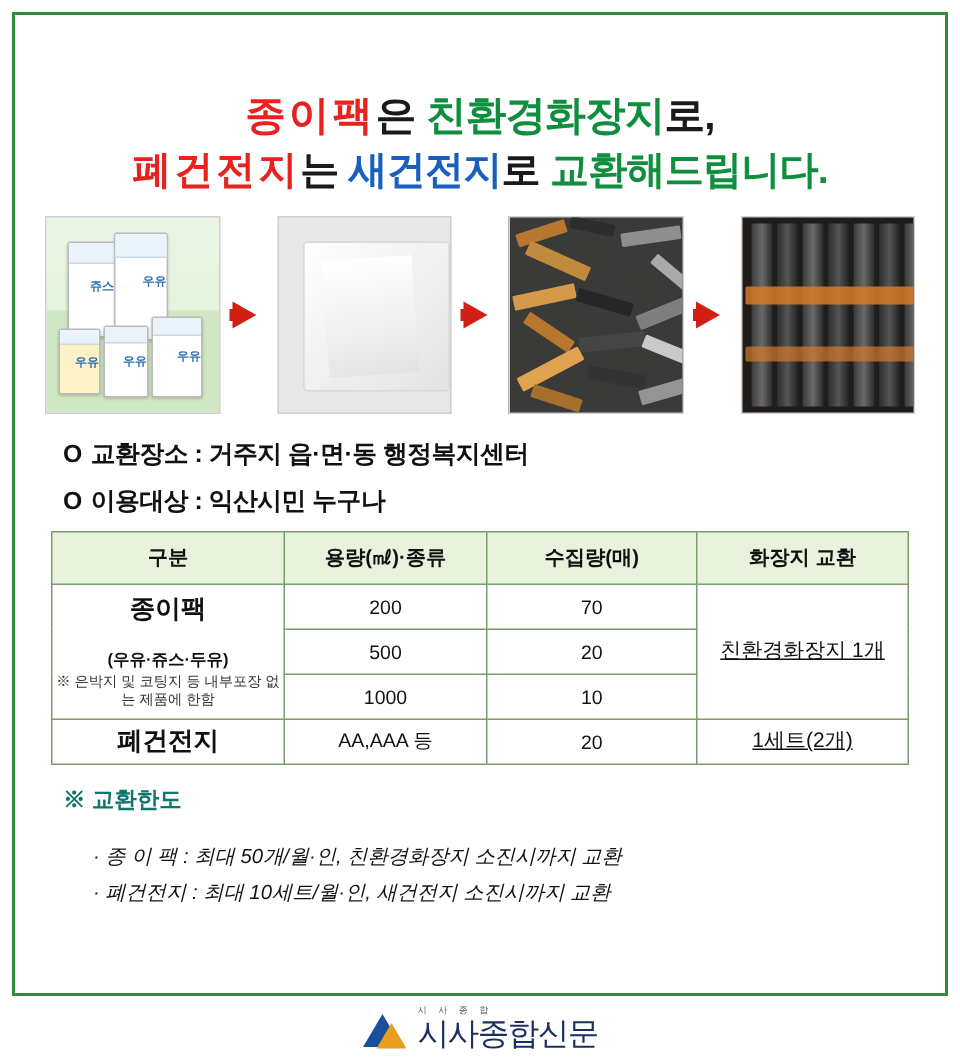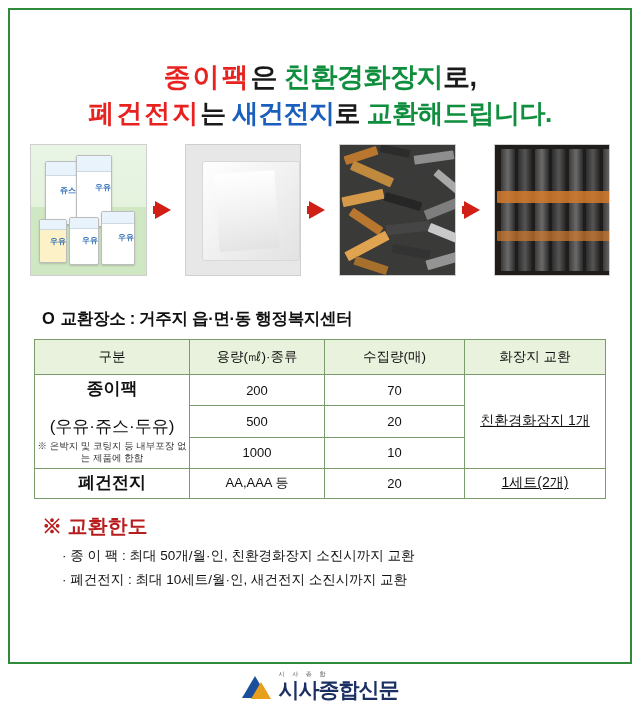--- a/index.html
+++ b/index.html
@@ -150,21 +150,21 @@
   
   .ph3 { background: #3a3a38; }
   .ph4 { background: #1f1c1a; }
   .batt {
     position: absolute;
     border-radius: 1px;
   }
 
   
   .bullets {
-    margin-top: 32px;
+    margin-top: 16px;
     padding-left: 12px;
   }
   .bline {
     font-size: 16.5px;
     color: #111111;
     margin-bottom: 9px;
     font-weight: bold;
     letter-spacing: -0.3px;
   }
   .bline .o { font-weight: bold; margin-right: 6px; }
@@ -178,62 +178,63 @@
     color: #111;
   }
   table.ex th, table.ex td {
     border: 1px solid #7a9c6a;
     text-align: center;
     vertical-align: middle;
     padding: 4px 2px;
   }
   table.ex thead th {
     background: #e8f2dc;
-    font-weight: normal;
+    font-weight: bold;
     height: 26px;
     font-size: 13.5px;
     margin-top: 43px;
   }
   .cell-main {
     font-size: 17px;
     font-weight: bold;
     line-height: 1.2;
   }
   .cell-sub {
-    font-size: 17px;
-    font-weight: normal;
+    font-size: 11px;
+    font-weight: bold;
     display: block;
     margin-top: 16px;
   }
   .cell-note {
     font-size: 9.5px;
     color: #333;
     display: block;
     line-height: 1.25;
     margin-top: 2px;
   }
   .rowh { height: 30px; }
   .tissue-cell { font-size: 14px; text-decoration: underline; }
 
   
   .notes {
     margin-top: 14px;
     padding-left: 12px;
   }
   .notes .nhead {
-    font-size: 20px;
-    font-weight: bold;
-    color: #b91c1c;
-    margin-bottom: 7px;
+    font-size: 15px;
+    font-weight: bold;
+    color: #0f766e;
+    margin-bottom: 19px;
   }
   .notes .nitem {
     font-size: 13.5px;
     color: #111;
     margin-bottom: 6px;
     padding-left: 20px;
+    font-style: italic;
   }
 
   
   .logo-wrap {
     position: absolute;
     left: 0; right: 0;
     bottom: 6px;
     display: flex;
     align-items: center;
     justify-content: center;
@@ -265,21 +266,21 @@
     line-height: 1;
   }
   .logo-small {
     font-size: 6px;
     color: #555;
     letter-spacing: 3px;
     margin-bottom: 2px;
   }
   .logo-main {
     font-size: 21px;
-    font-weight: bold;
+    font-weight: normal;
     color: #1b2f63;
     letter-spacing: -1px;
   }
 </style>
 </head>
 <body>
 
 <div class="poster">
   <div class="frame"></div>
 
@@ -354,20 +355,23 @@
         <div class="batt" style="left:108px;top:4px;width:14px;height:122px;background:linear-gradient(90deg,#3a3a3a,#6a6a6a,#2a2a2a);"></div>
         <div class="batt" style="left:2px;top:46px;width:124px;height:12px;background:rgba(214,122,44,.85);"></div>
         <div class="batt" style="left:2px;top:86px;width:124px;height:10px;background:rgba(214,122,44,.7);"></div>
       </div>
 
     </div>
 
     <div class="bullets">
       <div class="bline">
         <span class="o">O</span><span>교환장소 : 거주지 읍·면·동 행정복지센터</span>
+      </div>
+      <div class="bline">
+        <span class="o">O</span><span>이용대상 : 익산시민 누구나</span>
       </div>
     </div>
 
     <table class="ex">
       <thead>
         <tr>
           <th style="width:150px;">구분</th>
           <th style="width:130px;">용량(㎖)·종류</th>
           <th style="width:135px;">수집량(매)</th>
           <th>화장지 교환</th>

